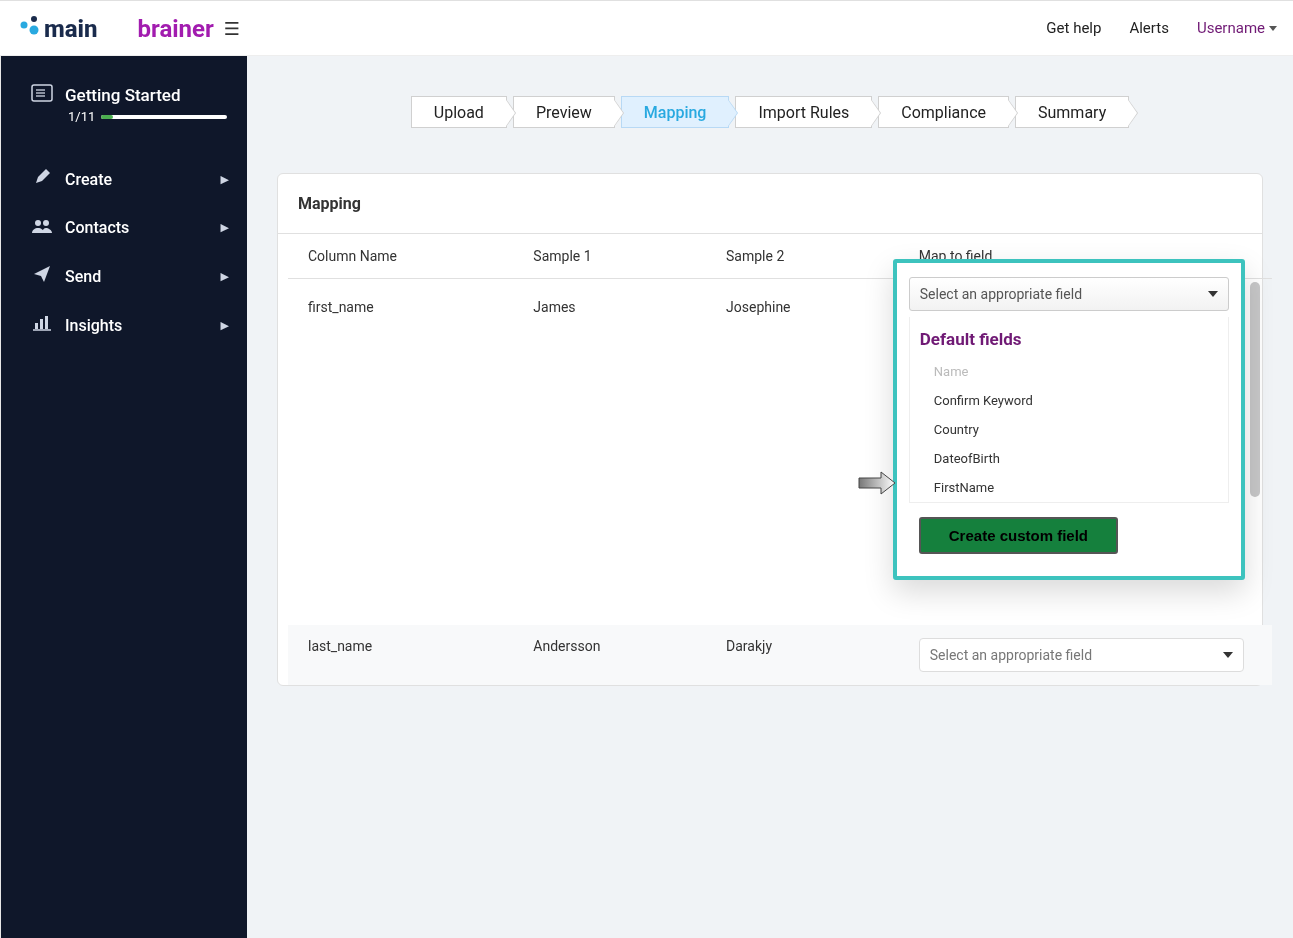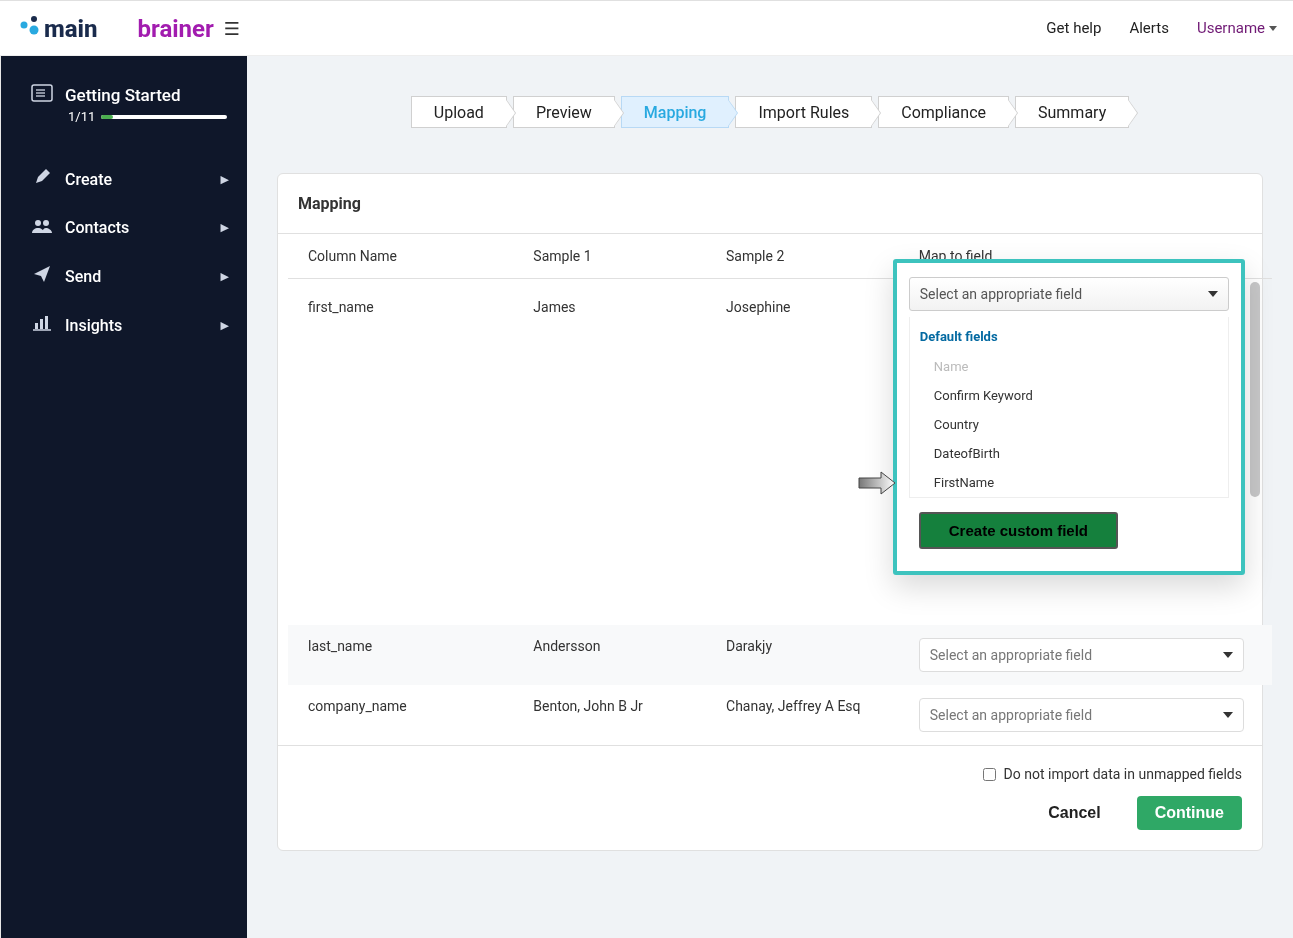--- a/index.html
+++ b/index.html
@@ -59,21 +59,21 @@
   .col1 { width: 230px; padding-left:20px !important;}
   .col2 { width: 190px;}
   .col3 { width: 190px;}
   .select { width: 325px; height: 34px; border:1px solid #ddd; border-radius:4px; padding: 0 30px 0 10px; color:#777; font-size:14px; position:relative; background:#fff; display:flex; align-items:center; cursor:pointer;}
   .select-caret { position:absolute; right:10px; top:13px; border-left: 5px solid transparent; border-right: 5px solid transparent; border-top: 6px solid #333;}
 
   
   .dropdown-box { position:absolute; top: -20px; left:-14px; width: 352px; border:4px solid #3dc3be; border-radius:3px; background:#fff; padding: 14px 12px 14px 12px; box-shadow: 0 12px 30px rgba(0,0,0,0.15); z-index:10;}
   .dropdown-select { height: 34px; border:1px solid #ccc; background: linear-gradient(#fff,#f2f2f2); border-radius:3px; padding: 0 30px 0 10px; color:#555; font-size:14px; display:flex; align-items:center; position:relative; cursor:pointer;}
   .dropdown-list { margin-top: 6px; border:1px solid #eee; border-top:none; max-height: 220px; overflow-y:auto;}
-  .dropdown-section { padding: 12px 10px 8px 10px; font-weight:700; font-size:13px; color:#0369a1;}
+  .dropdown-section { padding: 12px 10px 8px 10px; font-weight:700; font-size:17px; color:#701a75;}
   .dropdown-option { padding: 7px 10px 7px 24px; font-size:13px; color:#333; cursor:pointer;}
   .dropdown-option.disabled { color: #bbb; cursor: default;}
   .dropdown-footer { padding: 14px 10px 8px 10px; }
   .btn-custom { border:2px solid #555; background:#15803d; padding: 8px 28px; font-weight:700; font-size:15px; cursor:pointer; border-radius:3px;}
   
   .arrow-annot { position:absolute; left:-40px; top: 207px; z-index:11;}
 
   
   .table-wrap { position: relative; }
   .vbar { position:absolute; right: 2px; top: 48px; width: 10px; height: 215px; background:#c7c7c8; border-radius:5px;}
@@ -258,39 +258,20 @@
               <td class="col1">last_name</td>
               <td>Andersson</td>
               <td>Darakjy</td>
               <td>
                 <div class="select">
                   <span>Select an appropriate field</span>
                   <span class="select-caret"></span>
                 </div>
               </td>
             </tr>
-            <tr>
-              <td class="col1">company_name</td>
-              <td>Benton, John B Jr</td>
-              <td>Chanay, Jeffrey A Esq</td>
-              <td>
-                <div class="select">
-                  <span>Select an appropriate field</span>
-                  <span class="select-caret"></span>
-                </div>
-              </td>
-            </tr>
           </tbody>
         </table>
         <div class="vbar"></div>
         </div>
-        <div class="card-footer">
-          <div class="checkbox-row">
-            <input type="checkbox" style="">
-            <span>Do not import data in unmapped fields</span>
-          </div>
-          <button class="btn btn-cancel">Cancel</button>
-          <button class="btn btn-continue">Continue</button>
-        </div>
       </div>
     </div>
   </div>
 </div>
 
 </body></html>

